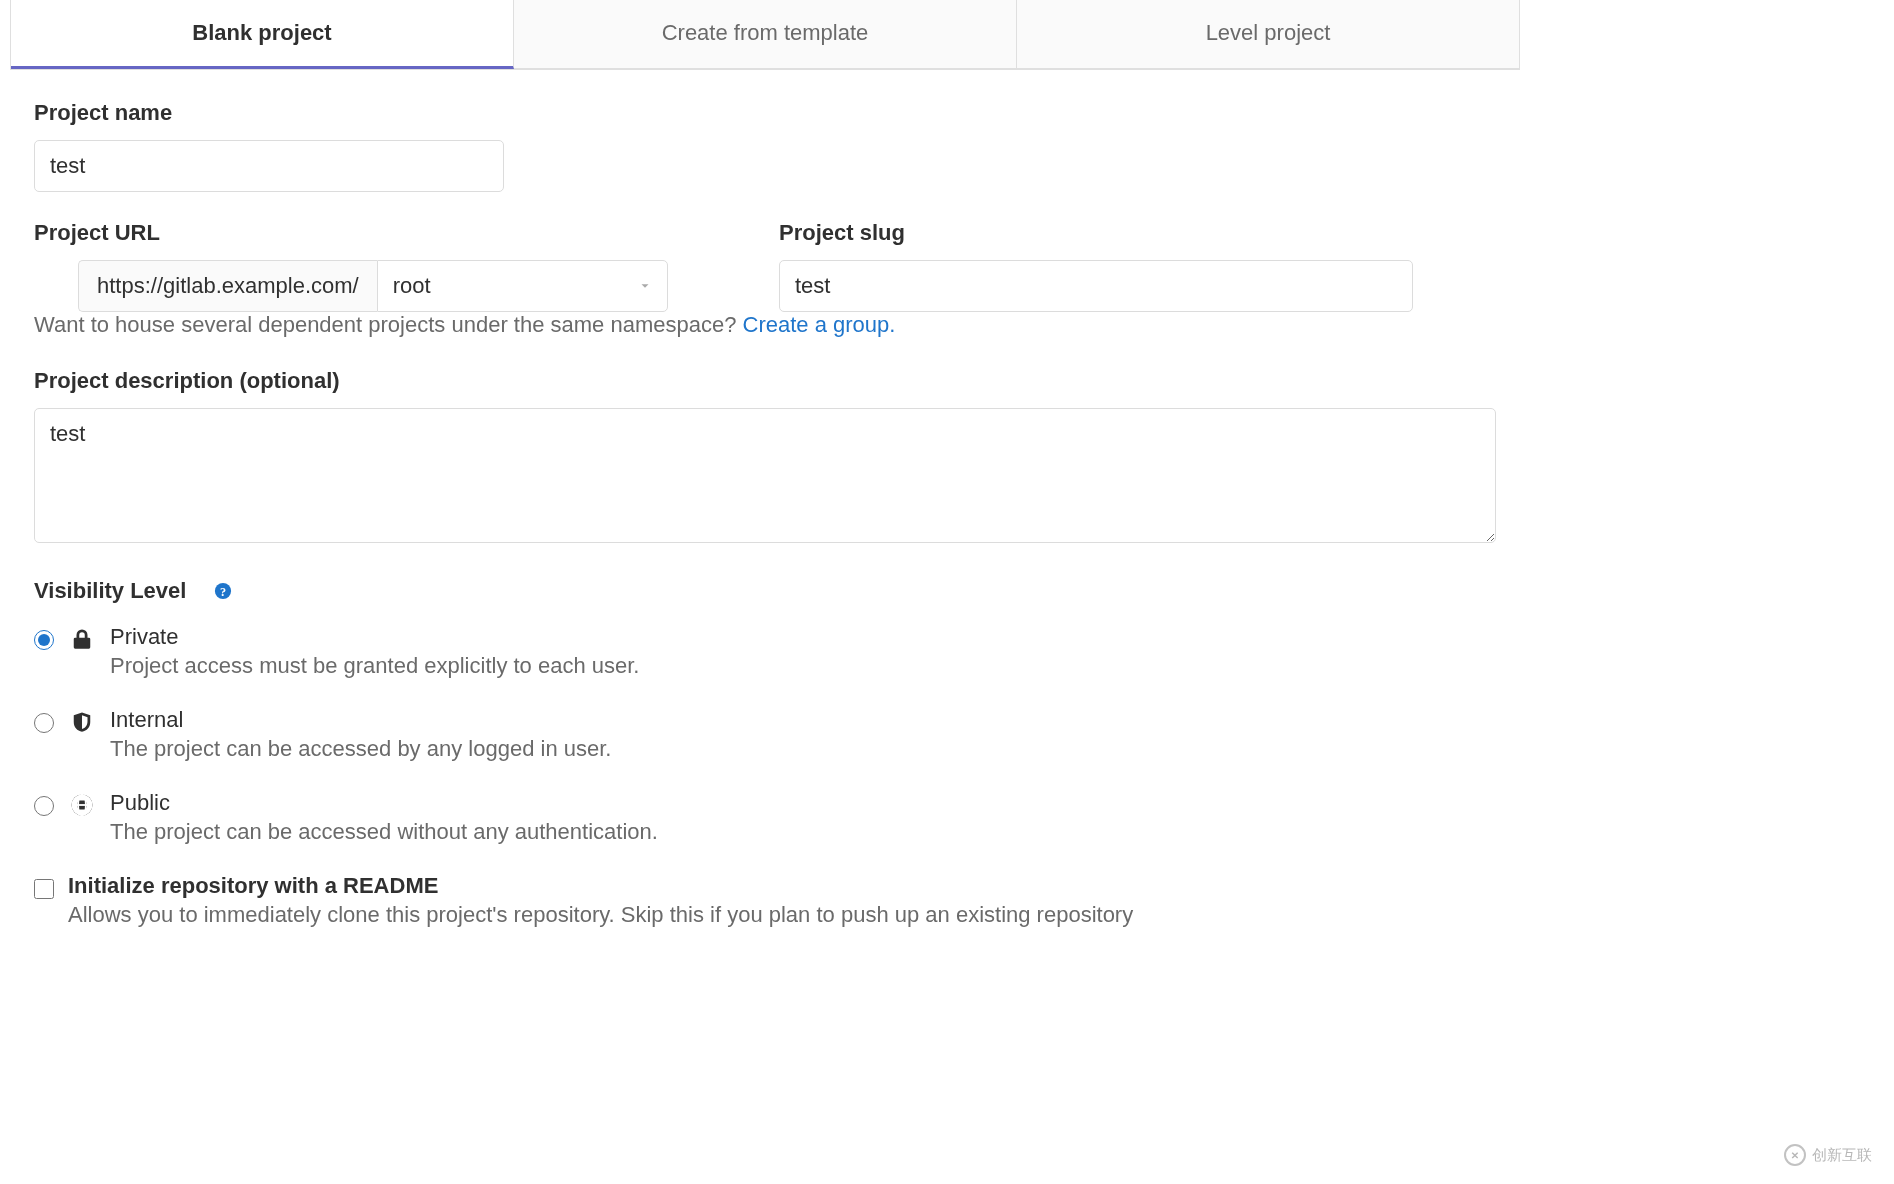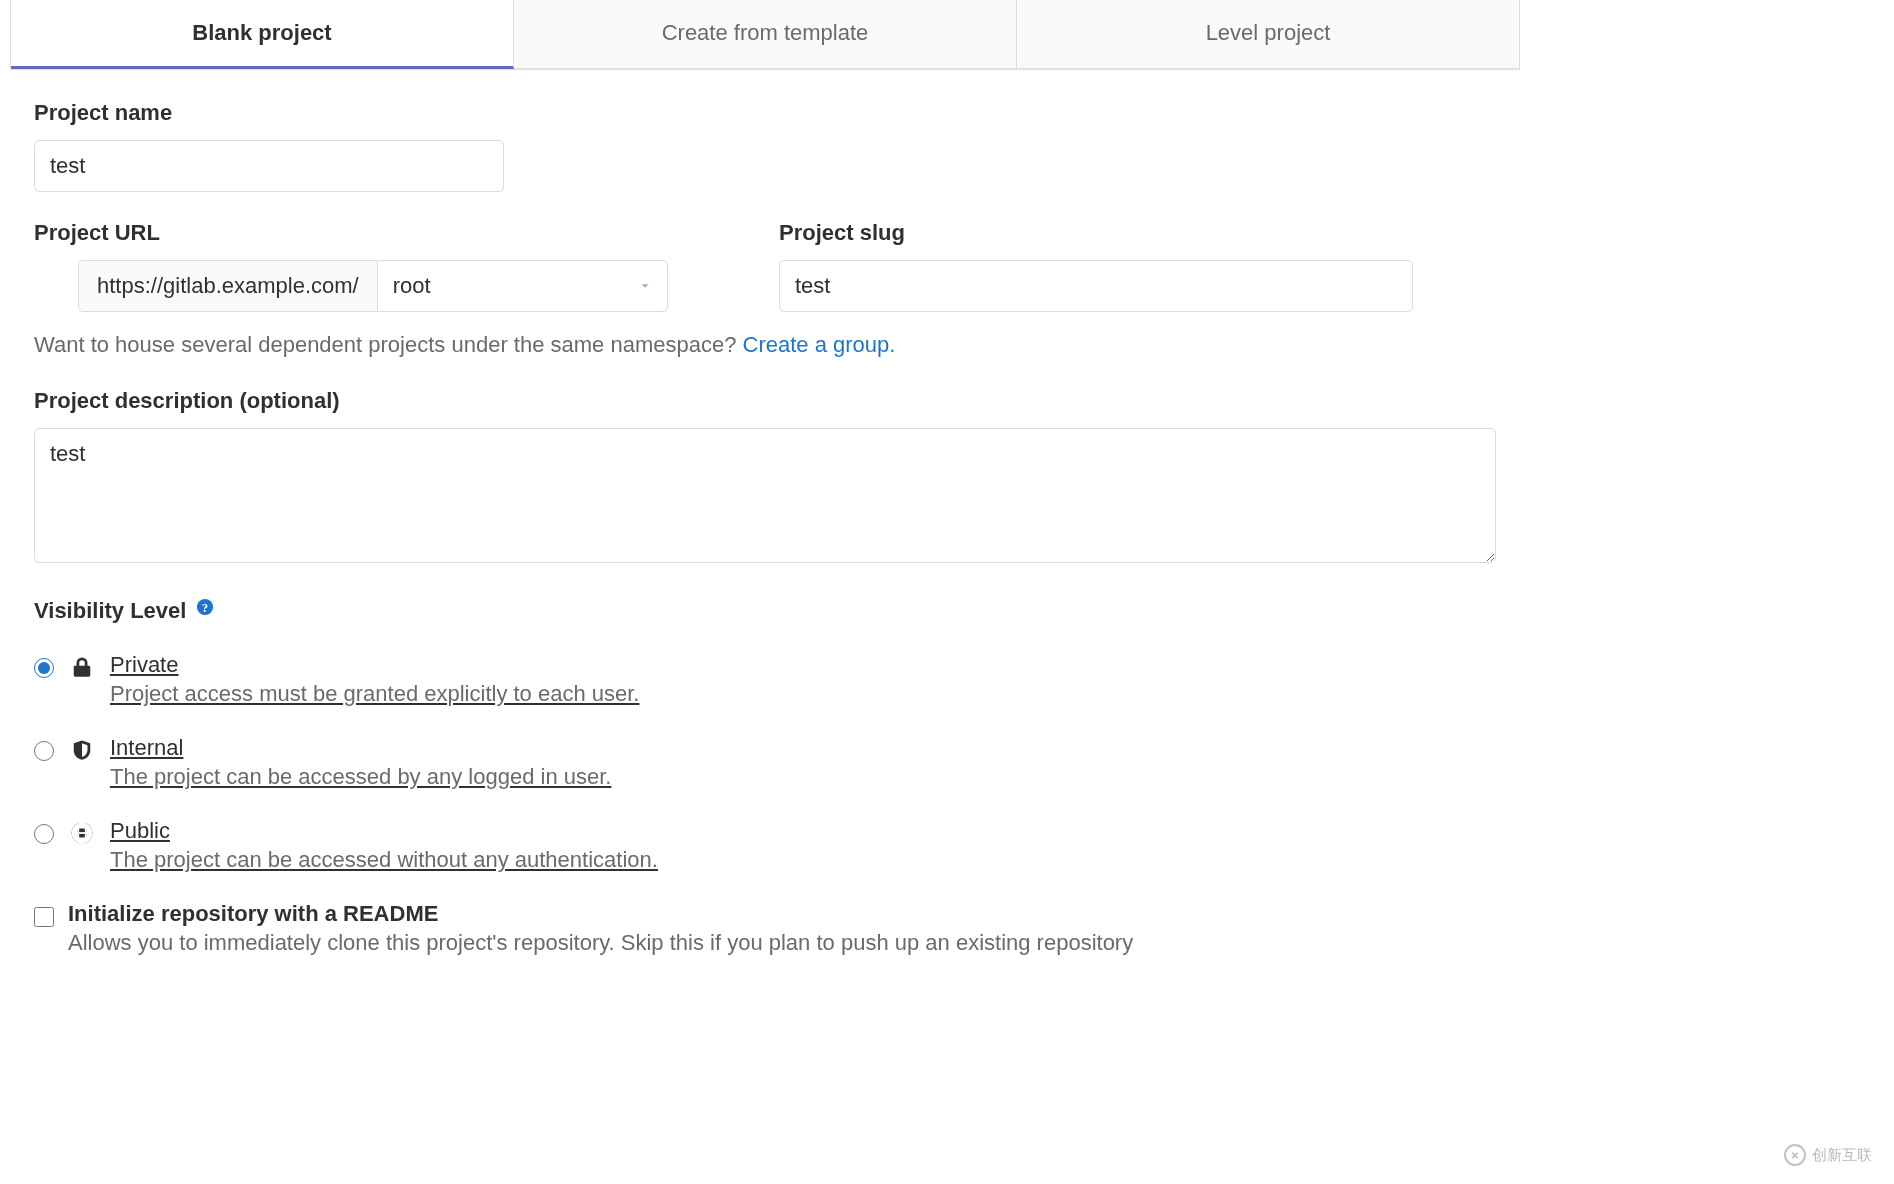--- a/index.html
+++ b/index.html
@@ -104,21 +104,21 @@
       color: #aaa;
       width: 14px;
       height: 14px;
     }
     .slug-input {
       width: 634px;
     }
     .hint-text {
       font-size: 22px;
       color: #6a6a6a;
-      margin-top: 20px;
+      margin-top: 0;
     }
     .link {
       color: #1f75cb;
       cursor: pointer;
     }
     .section {
       margin-top: 30px;
     }
     .description-textarea {
       width: 100%;
@@ -126,30 +126,30 @@
       border: 1px solid #dcdcdc;
       border-radius: 5px;
       padding: 12px 15px;
       font-size: 22px;
       font-family: inherit;
       resize: both;
       color: #303030;
     }
     .visibility-label {
       display: flex;
-      gap: 10px;
+      align-items: center;
+      gap: 28px;
     }
     .help-icon {
       width: 18px;
       height: 18px;
       color: #1f75cb;
     }
     .radio-group {
-      margin-top: 28px;
-      text-decoration: underline;
+      margin-top: 20px;
     }
     .radio-item {
       display: flex;
       align-items: flex-start;
       margin-bottom: 28px;
       gap: 16px;
     }
     .radio-input {
       width: 20px;
       height: 20px;

